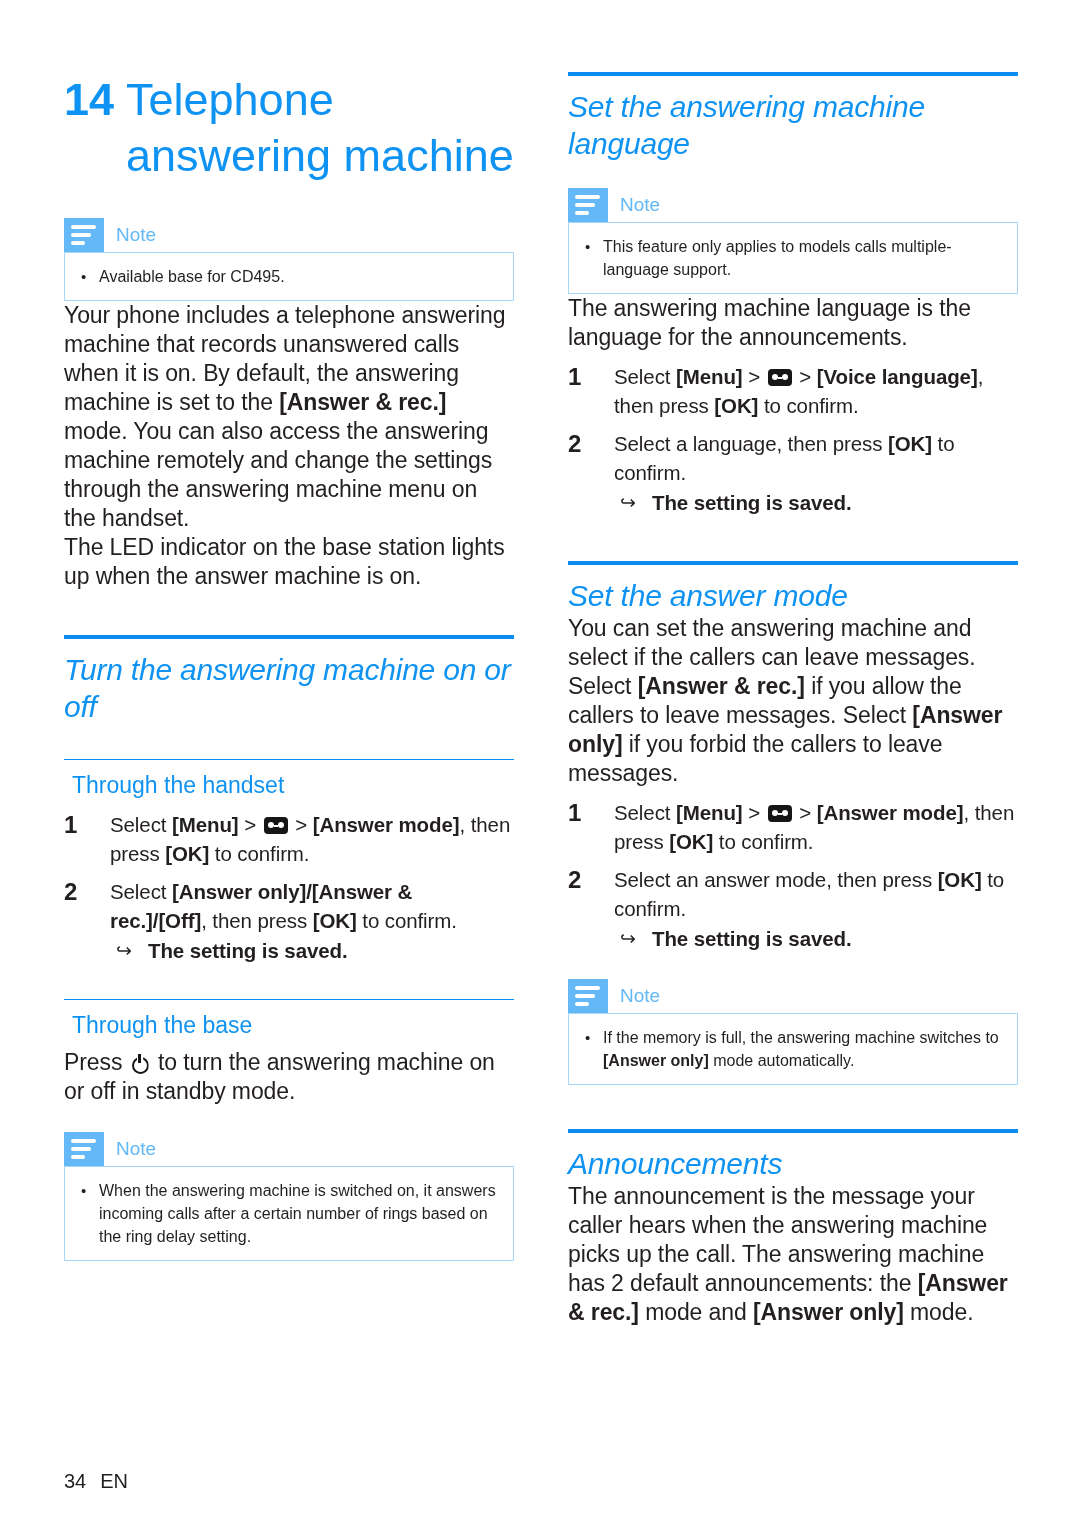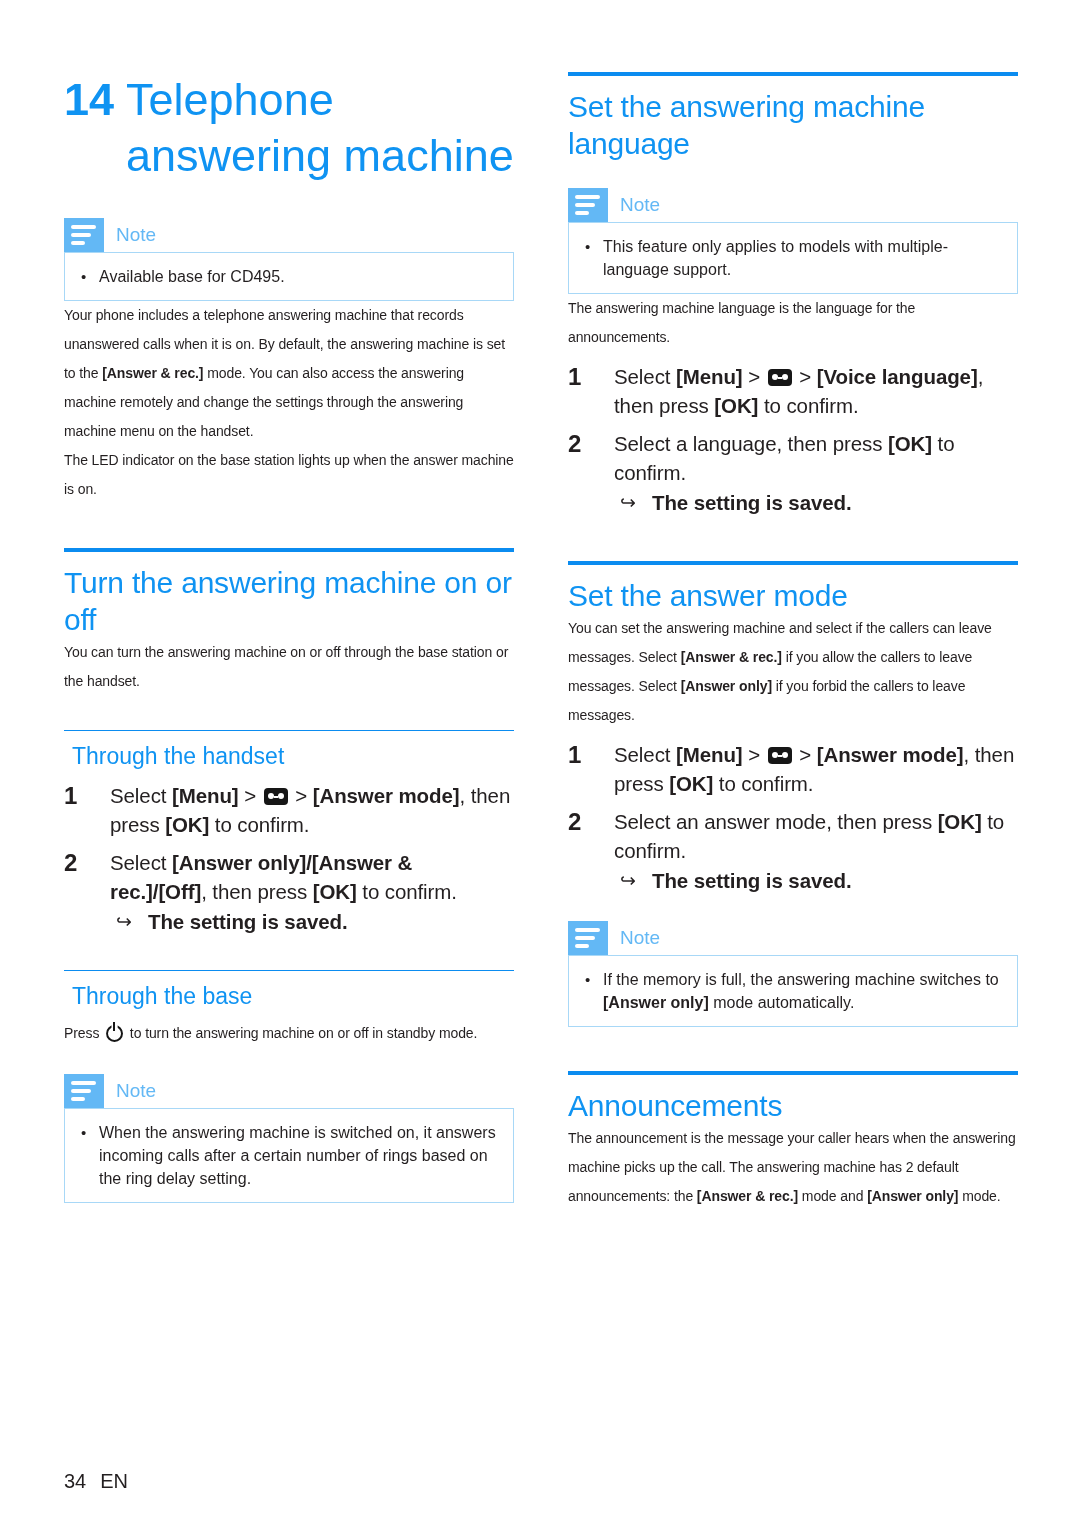--- a/index.html
+++ b/index.html
@@ -55,20 +55,21 @@
     border-top: 4px solid #0b8cf0;
     margin-bottom: 12px;
   }
   .section h2 {
     margin: 0;
     color: #0f93f2;
     font-size: 30px;
     line-height: 37px;
     font-weight: 400;
     letter-spacing: -0.2px;
+    font-style: italic;
   }
 
   
   .subsection {
     margin-top: 34px;
   }
   .subsection .rule-thin {
     border-top: 1.5px solid #0b8cf0;
     margin-bottom: 10px;
   }
@@ -76,21 +77,21 @@
     margin: 8px;
     color: #0f93f2;
     font-size: 23px;
     line-height: 30px;
     font-weight: 400;
   }
 
   
   p.body {
     margin: 0;
-    font-size: 14px;
+    font-size: 23px;
     line-height: 29px;
     font-weight: 300;
     letter-spacing: -0.1px;
   }
   .gap-top   { margin-top: 26px; }
   b { font-weight: 700; }
 
   
   .note {
     margin-top: 26px;
@@ -287,21 +288,20 @@
       </div>
     </div>
 
     <p class="body gap-top"><span>Your phone includes a telephone answering machine that records unanswered calls when it is on. By default, the answering machine is set to the </span><b>[Answer &amp; rec.]</b><span> mode. You can also access the answering machine remotely and change the settings through the answering machine menu on the handset.</span></p>
 
     <p class="body">The LED indicator on the base station lights up when the answer machine is on.</p>
 
     <div class="section">
       <div class="rule"></div>
       <h2>Turn the answering machine on or off</h2>
-      <p class="body gap-top">You can turn the answering machine on or off through the base station or the handset.</p>
 
       <div class="subsection">
         <div class="rule-thin"></div>
         <h3>Through the handset</h3>
         <div class="steps">
             <div class="step">
               <div class="step-num">1</div>
               <div class="step-body"><span>Select </span><b>[Menu]</b><span> &gt; </span><span class="tape-icon"><span></span></span><span> &gt; </span><b>[Answer mode]</b><span>, then press </span><b>[OK]</b><span> to confirm.</span></div>
             </div>
             <div class="step">
@@ -350,21 +350,21 @@
           <span class="note-icon">
               <i></i>
               <i></i>
               <i></i>
             </span>
           <span class="note-label">Note</span>
         </div>
         <div class="note-box">
           <div class="note-item">
             <span class="note-bullet">•</span>
-            <span class="note-text">This feature only applies to models with multiple-language support.</span>
+            <span class="note-text">This feature only applies to models calls multiple-language support.</span>
           </div>
         </div>
       </div>
 
       <p class="body gap-top">The answering machine language is the language for the announcements.</p>
       <div class="steps">
           <div class="step">
             <div class="step-num">1</div>
             <div class="step-body"><span>Select </span><b>[Menu]</b><span> &gt; </span><span class="tape-icon"><span></span></span><span> &gt; </span><b>[Voice language]</b><span>, then press </span><b>[OK]</b><span> to confirm.</span></div>
           </div>

